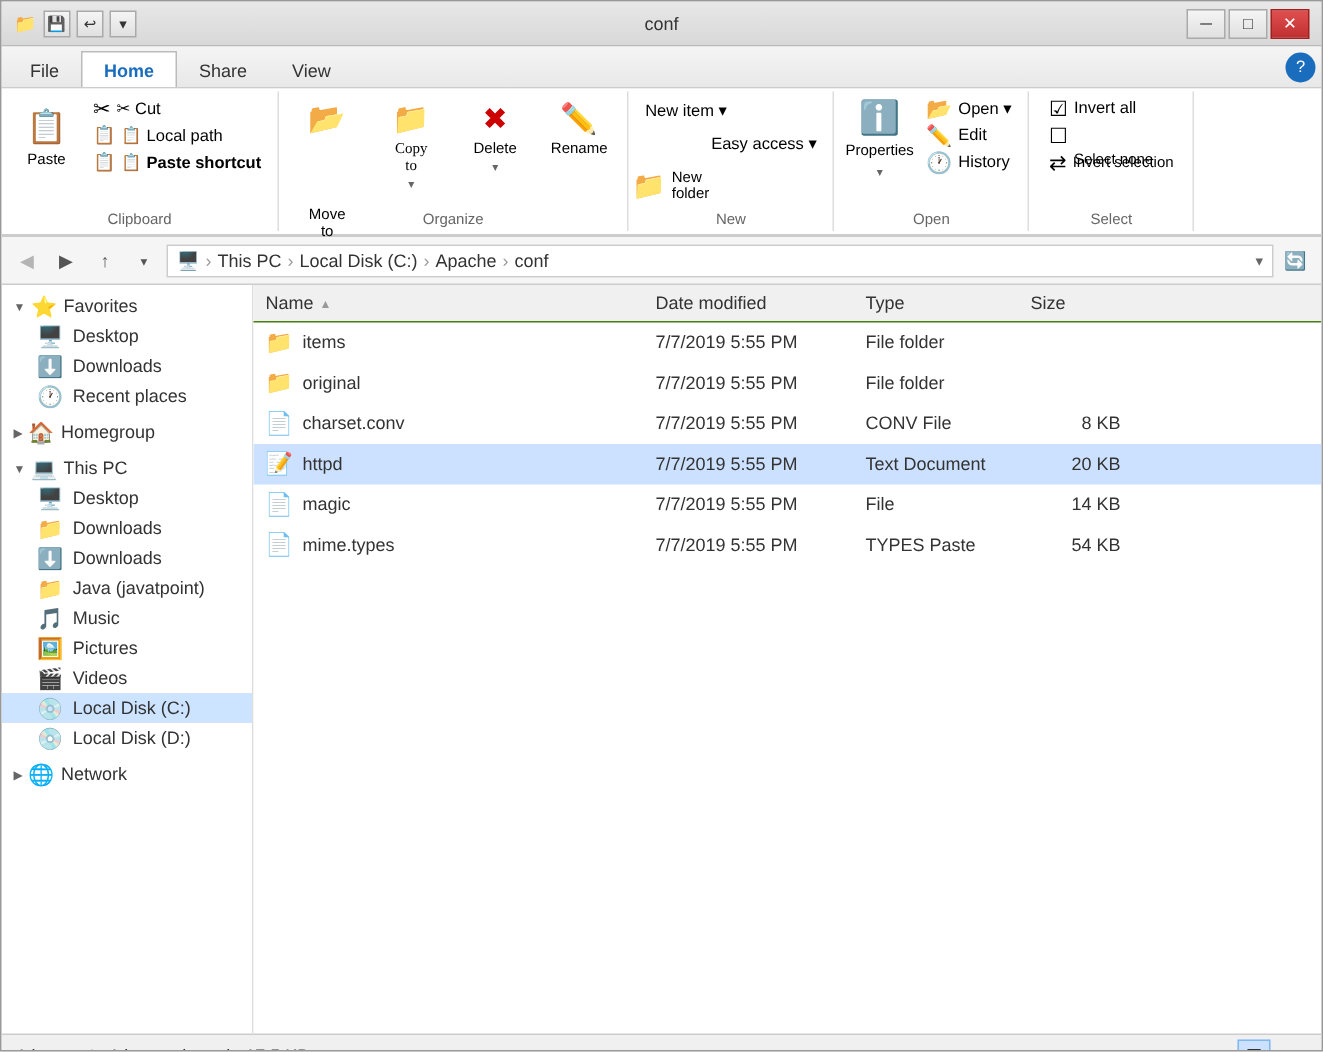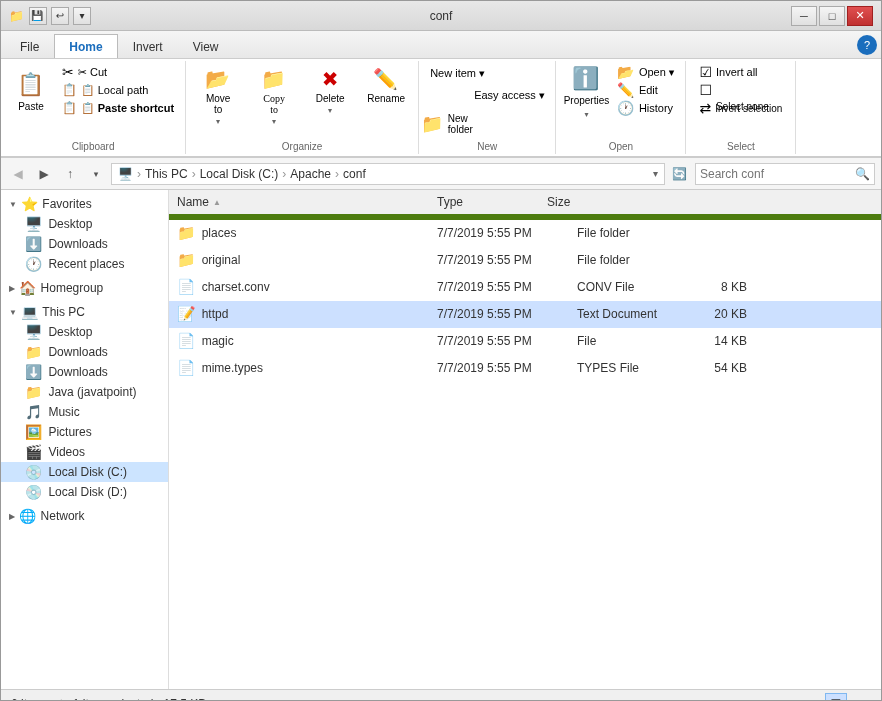--- a/index.html
+++ b/index.html
@@ -218,21 +218,21 @@
     
     .file-area {
       flex: 1;
       background: white;
       display: flex;
       flex-direction: column;
     }
     .file-list-header {
       display: flex;
       background: #f0f0f0;
-      border-bottom: 6px solid #4d7c0f;
+      border-bottom: 1px solid #4d7c0f;
       padding: 3px 0;
     }
     .col-header {
       padding: 2px 8px;
       font-size: 12px;
       color: #333;
       cursor: pointer;
       user-select: none;
       display: flex;
       align-items: center;
@@ -309,21 +309,21 @@
   <div class="title-bar-controls">
     <div class="title-btn">─</div>
     <div class="title-btn">□</div>
     <div class="title-btn close">✕</div>
   </div>
 </div>
 
 <div class="ribbon-tabs">
   <div class="ribbon-tab">File</div>
   <div class="ribbon-tab active">Home</div>
-  <div class="ribbon-tab">Invert</div>
+  <div class="ribbon-tab">Share</div>
   <div class="ribbon-tab">View</div>
   <div class="help-btn">?</div>
 </div>
 
 <div class="ribbon">
 
   <div class="ribbon-group">
     <div class="ribbon-group-content">
       <div class="ribbon-btn-large">
         <div class="icon">📋</div>
@@ -344,21 +344,21 @@
         </div>
       </div>
     </div>
     <div class="ribbon-group-label">Clipboard</div>
   </div>
 
   <div class="ribbon-group organize-group">
     <div class="ribbon-group-content" style="gap:4px;">
       <div class="ribbon-btn-medium">
         <div class="icon">📂</div>
-        <div class="label" style="font-size:10px;">Move<br>to</div>
+        <div class="label" style="font-size:10px;margin-top:44px;">Move<br>to</div>
         <div class="dropdown">▾</div>
       </div>
       <div class="ribbon-btn-medium">
         <div class="icon">📁</div>
         <div class="label" style="font-size:10px;font-family:Liberation Serif, serif;">Copy<br>to</div>
         <div class="dropdown">▾</div>
       </div>
       <div class="ribbon-btn-medium">
         <div class="icon" style="color:#c00;">✖</div>
         <div class="label" style="font-size:10px;">Delete</div>
@@ -446,24 +446,20 @@
     <span class="path-item">This PC</span>
     <span class="path-sep">›</span>
     <span class="path-item">Local Disk (C:)</span>
     <span class="path-sep">›</span>
     <span class="path-item">Apache</span>
     <span class="path-sep">›</span>
     <span class="path-item">conf</span>
     <span class="path-dropdown">▾</span>
   </div>
   <div class="refresh-btn">🔄</div>
-  <div class="search-box">
-    <input type="text" placeholder="Search conf" style="">
-    <span class="search-icon">🔍</span>
-  </div>
 </div>
 
 <div class="main-area">
 
   <div class="sidebar">
 
     <div class="sidebar-section">
       <div class="sidebar-header">
         <span class="chevron">▼</span>
         <span class="icon">⭐</span>
@@ -544,34 +540,37 @@
     </div>
   </div>
 
   <div class="file-area">
 
     <div class="file-list-header">
       <div class="col-header col-name">
         <span>Name</span>
         <span class="col-sort">▲</span>
       </div>
+      <div class="col-header col-date">
+        <span>Date modified</span>
+      </div>
       <div class="col-header col-type">
         <span>Type</span>
       </div>
       <div class="col-header col-size">
         <span>Size</span>
       </div>
     </div>
 
     <div class="file-list">
 
       <div class="file-row">
         <div class="file-cell name">
           <span class="file-icon folder-icon">📁</span>
-          <span>places</span>
+          <span>items</span>
         </div>
         <div class="file-cell date">7/7/2019 5:55 PM</div>
         <div class="file-cell type">File folder</div>
         <div class="file-cell size"></div>
       </div>
 
       <div class="file-row">
         <div class="file-cell name">
           <span class="file-icon folder-icon">📁</span>
           <span>original</span>
@@ -610,21 +609,21 @@
         <div class="file-cell type">File</div>
         <div class="file-cell size">14 KB</div>
       </div>
 
       <div class="file-row">
         <div class="file-cell name">
           <span class="file-icon file-icon-generic">📄</span>
           <span>mime.types</span>
         </div>
         <div class="file-cell date">7/7/2019 5:55 PM</div>
-        <div class="file-cell type">TYPES File</div>
+        <div class="file-cell type">TYPES Paste</div>
         <div class="file-cell size">54 KB</div>
       </div>
 
     </div>
   </div>
 
 </div>
 
 <div class="status-bar">
   <span>6 items</span>

